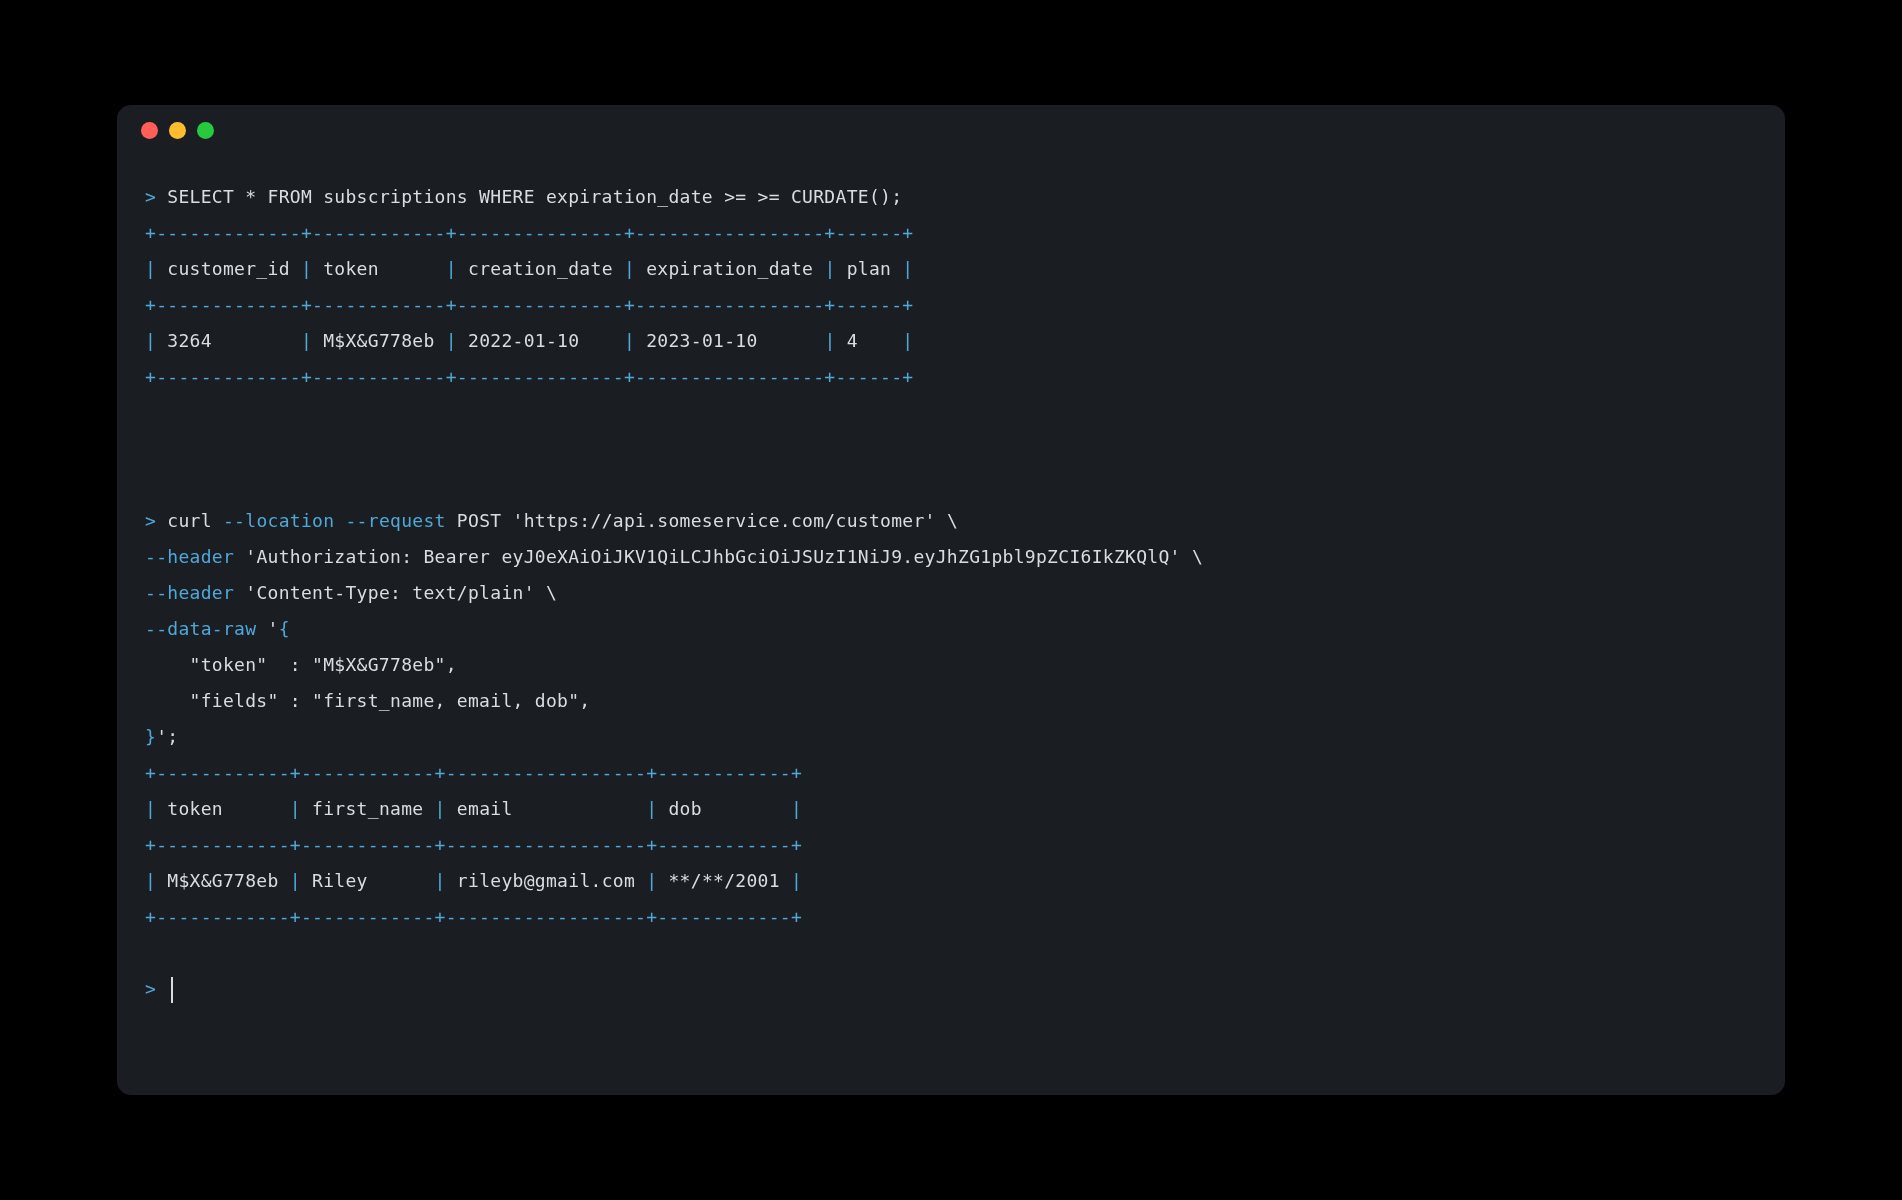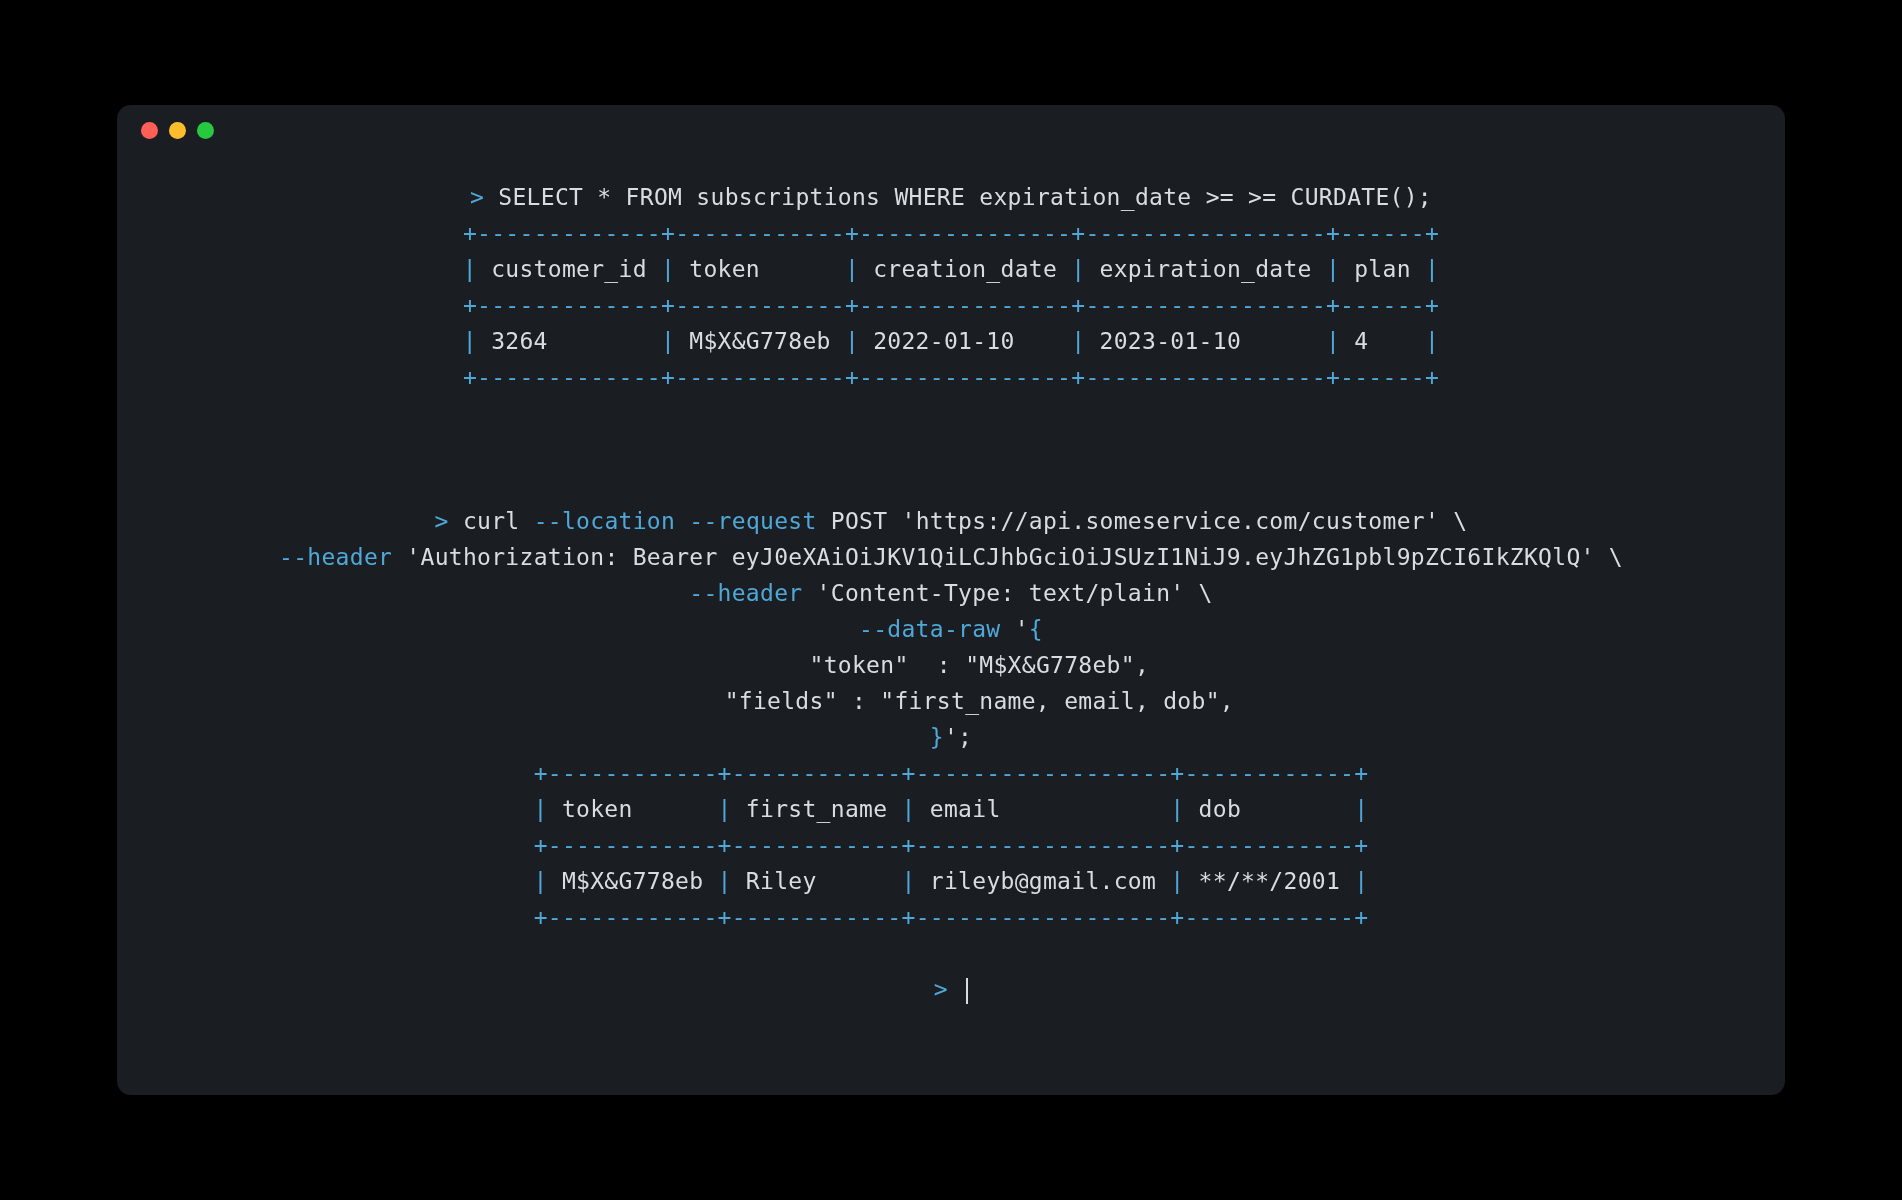--- a/index.html
+++ b/index.html
@@ -35,26 +35,25 @@
     .traffic-light {
       width: 17px;
       height: 17px;
       border-radius: 50%;
     }
     .tl-red { background: #ff5f56; }
     .tl-yellow { background: #ffbd2e; }
     .tl-green { background: #27c93f; }
     .terminal-body {
       padding: 24px 28px;
-      font-size: 23px;
+      font-size: 18px;
       line-height: 36px;
       letter-spacing: 0.3px;
       white-space: pre;
       color: #d9dde1;
-      text-align: center;
     }
     .prompt { color: #4fa8d8; }
     .cmd { color: #d9dde1; }
     .tbl-border { color: #4fa8d8; }
     .tbl-text { color: #d9dde1; }
     .flag { color: #4fa8d8; }
     .braces { color: #4fa8d8; }
     .cursor {
       display: inline-block;
       width: 2px;

